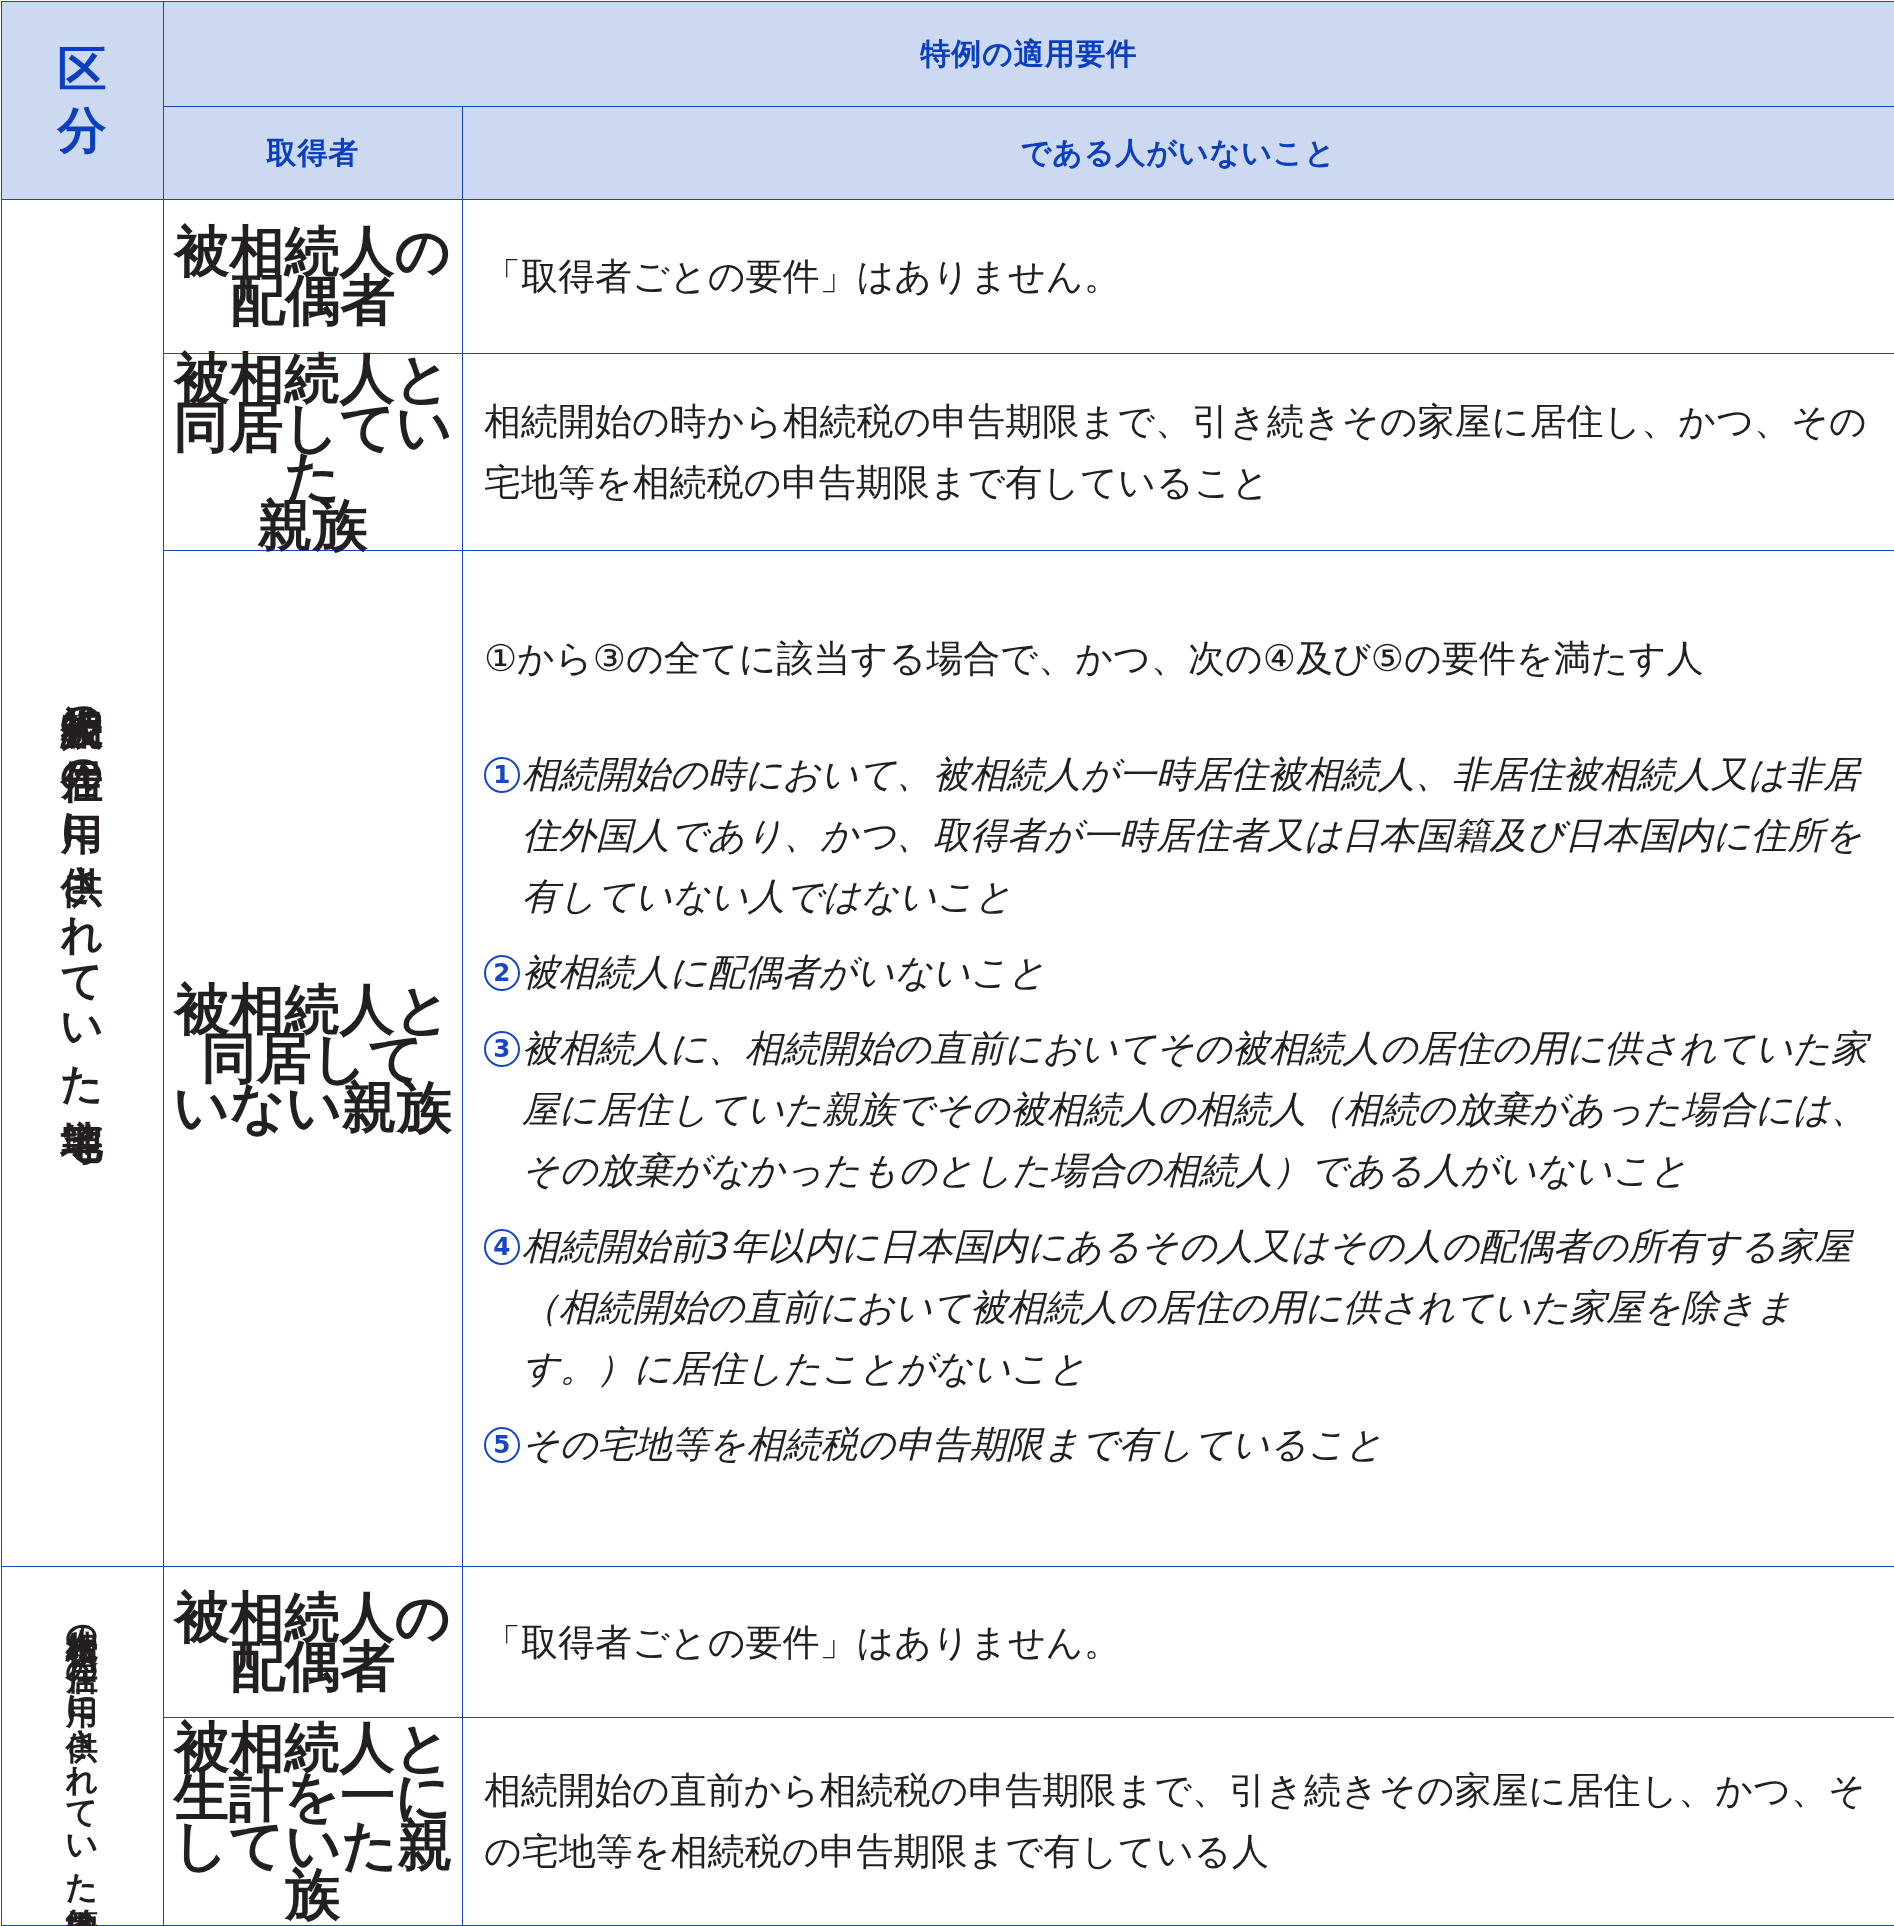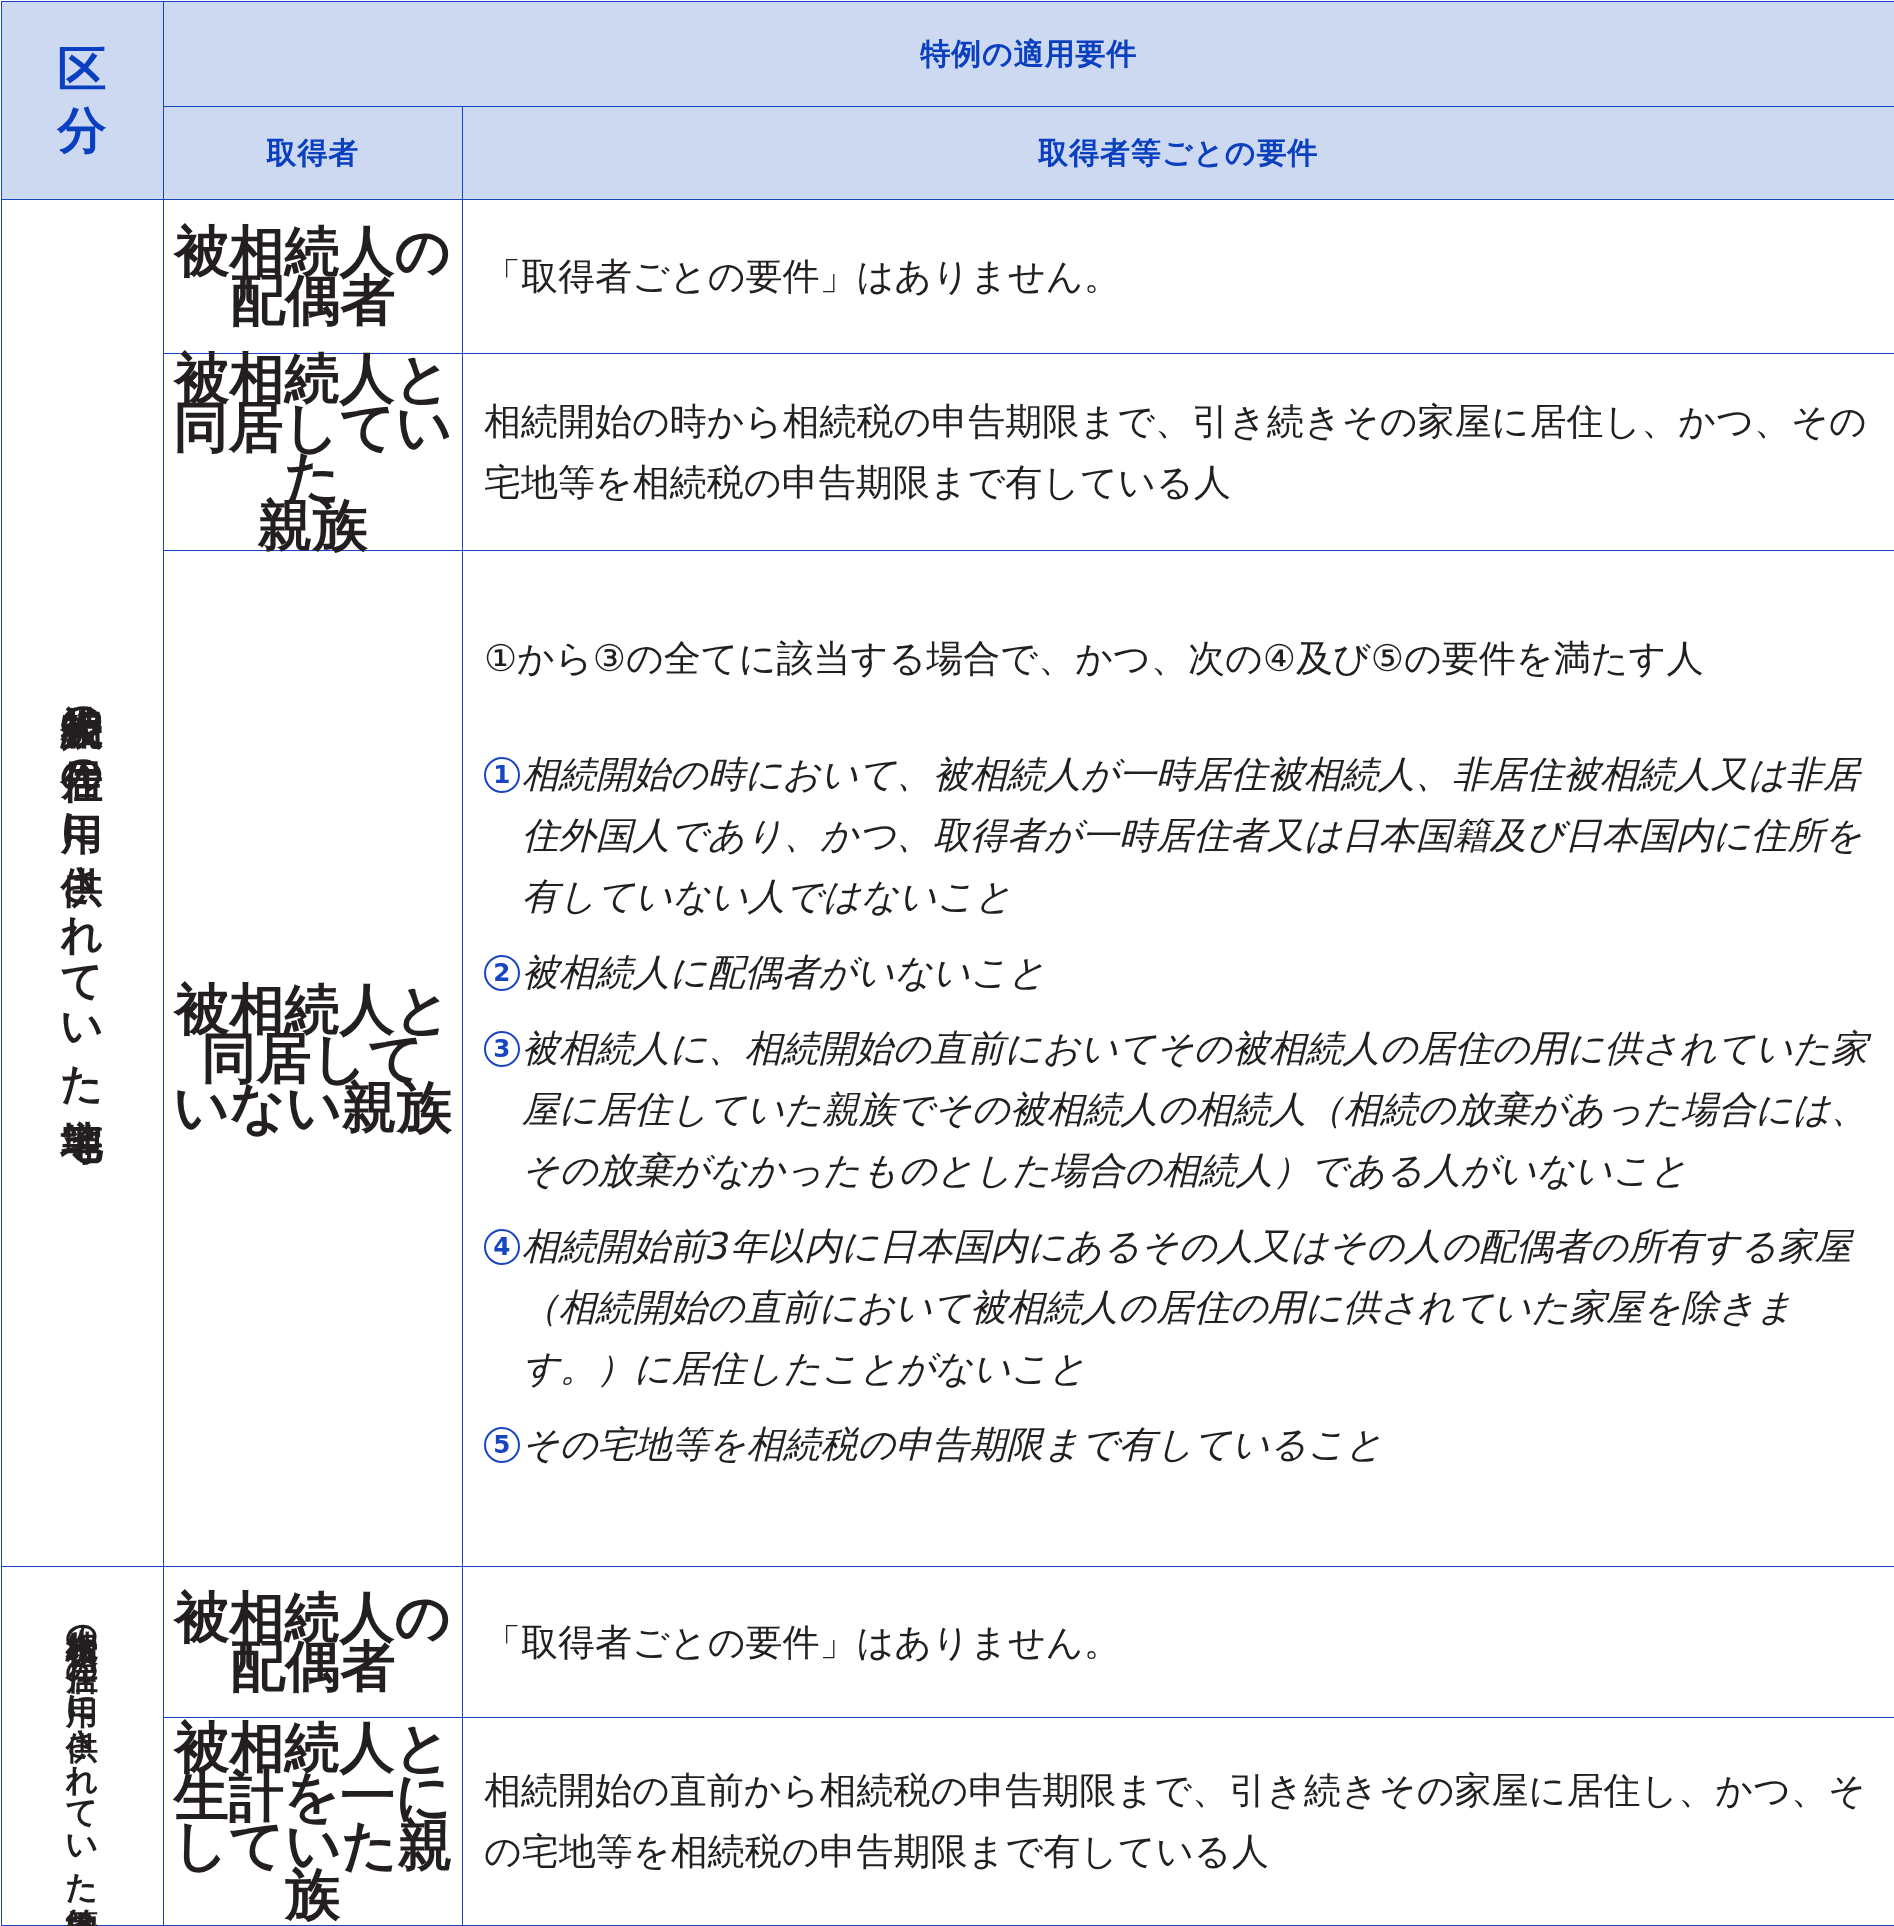--- a/index.html
+++ b/index.html
@@ -110,40 +110,40 @@
   <tbody>
       <tr style="height:105px">
     <th class="hdr hdr-kubun" rowspan="2">
       <span>区</span>
       <span>分</span>
     </th>
     <th class="hdr" colspan="2">特例の適用要件</th>
   </tr>
   <tr style="height:92px">
     <th class="hdr">取得者</th>
-    <th class="hdr">取得者等ごとの要件</th>
+    <th class="hdr">である人がいないこと</th>
   </tr>
 
   <tr style="height:153px">
     <td class="cat" rowspan="3">
       <div class="cat-text">被相続人の居住の用に供されていた宅地等</div>
     </td>
     <td class="acq">
       <span>被相続人の</span>
       <span>配偶者</span>
     </td>
     <td class="reqcell">「取得者ごとの要件」はありません。</td>
   </tr>
   <tr style="height:195px">
     <td class="acq">
       <span>被相続人と</span>
       <span>同居していた</span>
       <span>親族</span>
     </td>
-    <td class="reqcell">相続開始の時から相続税の申告期限まで、引き続きその家屋に居住し、かつ、その宅地等を相続税の申告期限まで有している人</td>
+    <td class="reqcell">相続開始の時から相続税の申告期限まで、引き続きその家屋に居住し、かつ、その宅地等を相続税の申告期限まで有していること</td>
   </tr>
   <tr style="height:1011px">
     <td class="acq">
       <span>被相続人と</span>
       <span>同居して</span>
       <span>いない親族</span>
     </td>
     <td class="reqcell">
       <div class="intro">①から③の全てに該当する場合で、かつ、次の④及び⑤の要件を満たす人</div>
       <div class="item">

